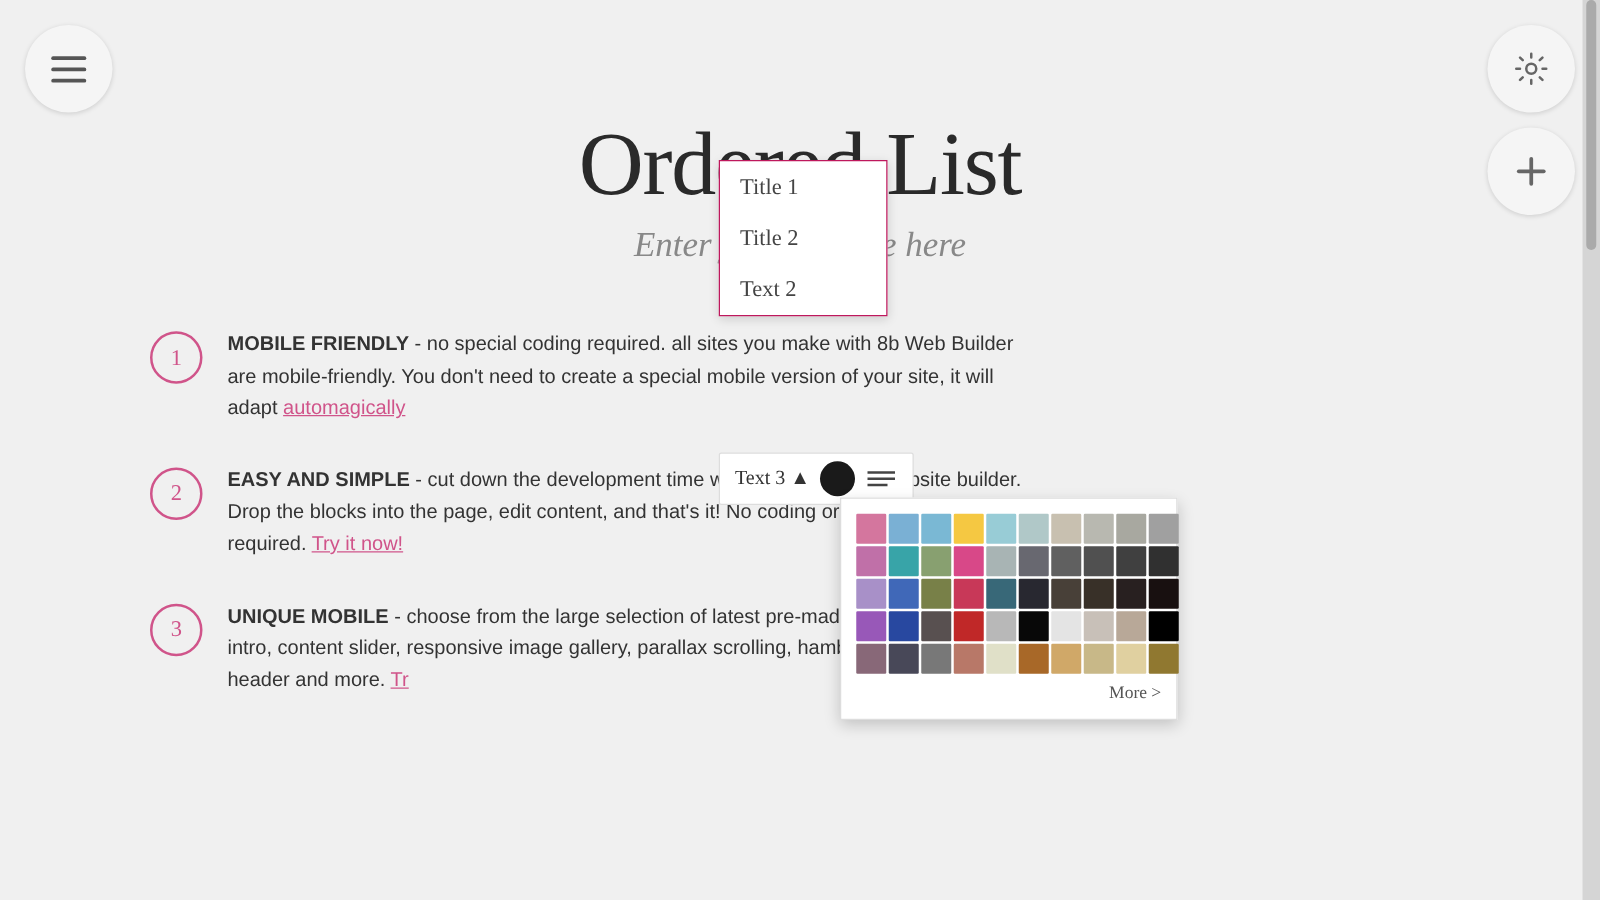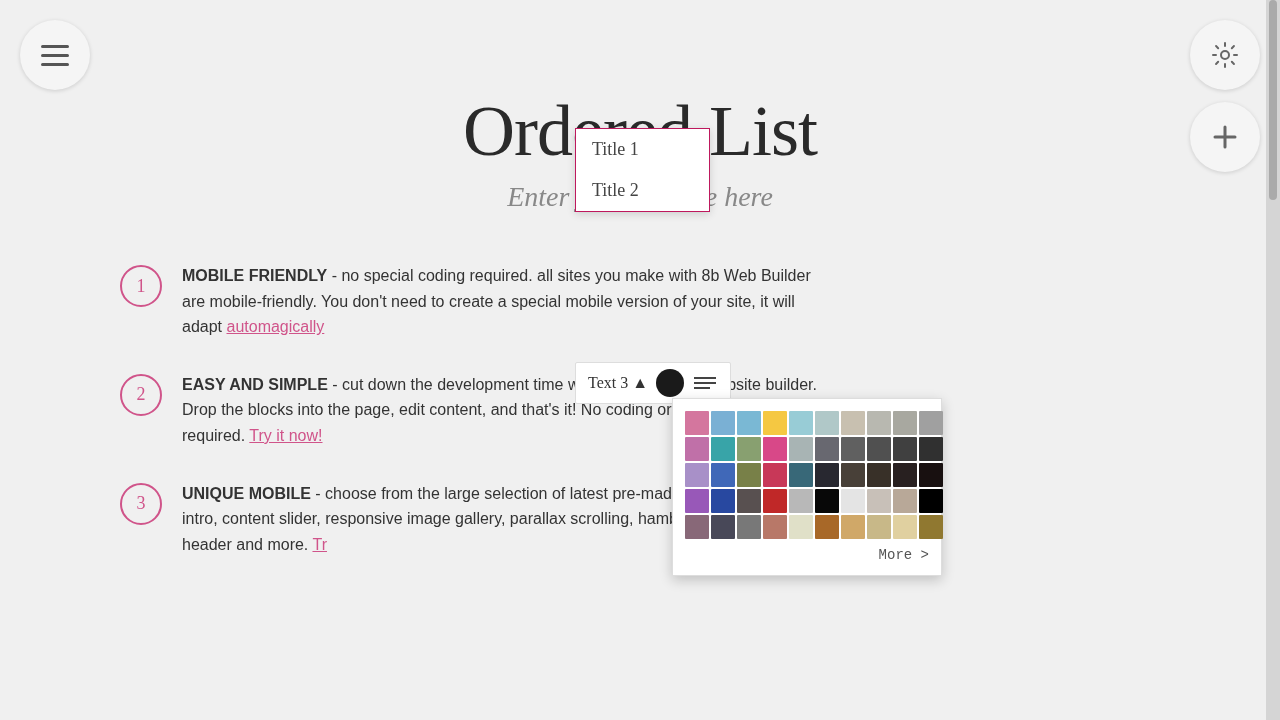--- a/index.html
+++ b/index.html
@@ -272,21 +272,21 @@
       border: none;
       border-radius: 1px;
     }
 
     .more-link {
       text-align: right;
       margin-top: 8px;
       color: #555;
       font-size: 14px;
       cursor: pointer;
-      font-family: Liberation Mono, monospace;
+      font-family: Liberation Serif, serif;
     }
   </style>
 </head>
 <body>
 
 <div class="main-content">
 
   <h1 class="page-title">Ordered List</h1>
   <p class="page-subtitle">Enter your subtitle here</p>
 
@@ -340,20 +340,23 @@
 <div class="scrollbar-area">
   <div class="scrollbar-thumb"></div>
 </div>
 
 <div class="dropdown-menu">
   <div class="dropdown-item">
     <span>Title 1</span>
   </div>
   <div class="dropdown-item">
     <span>Title 2</span>
+  </div>
+  <div class="dropdown-item">
+    <span>Text 2</span>
   </div>
 </div>
 
 <div class="bottom-toolbar">
   <span class="toolbar-text">Text 3 ▲</span>
   <button class="toolbar-color-circle"></button>
   <button class="toolbar-align-btn">
     <div class="align-line"></div>
     <div class="align-line"></div>
     <div class="align-line short"></div>

